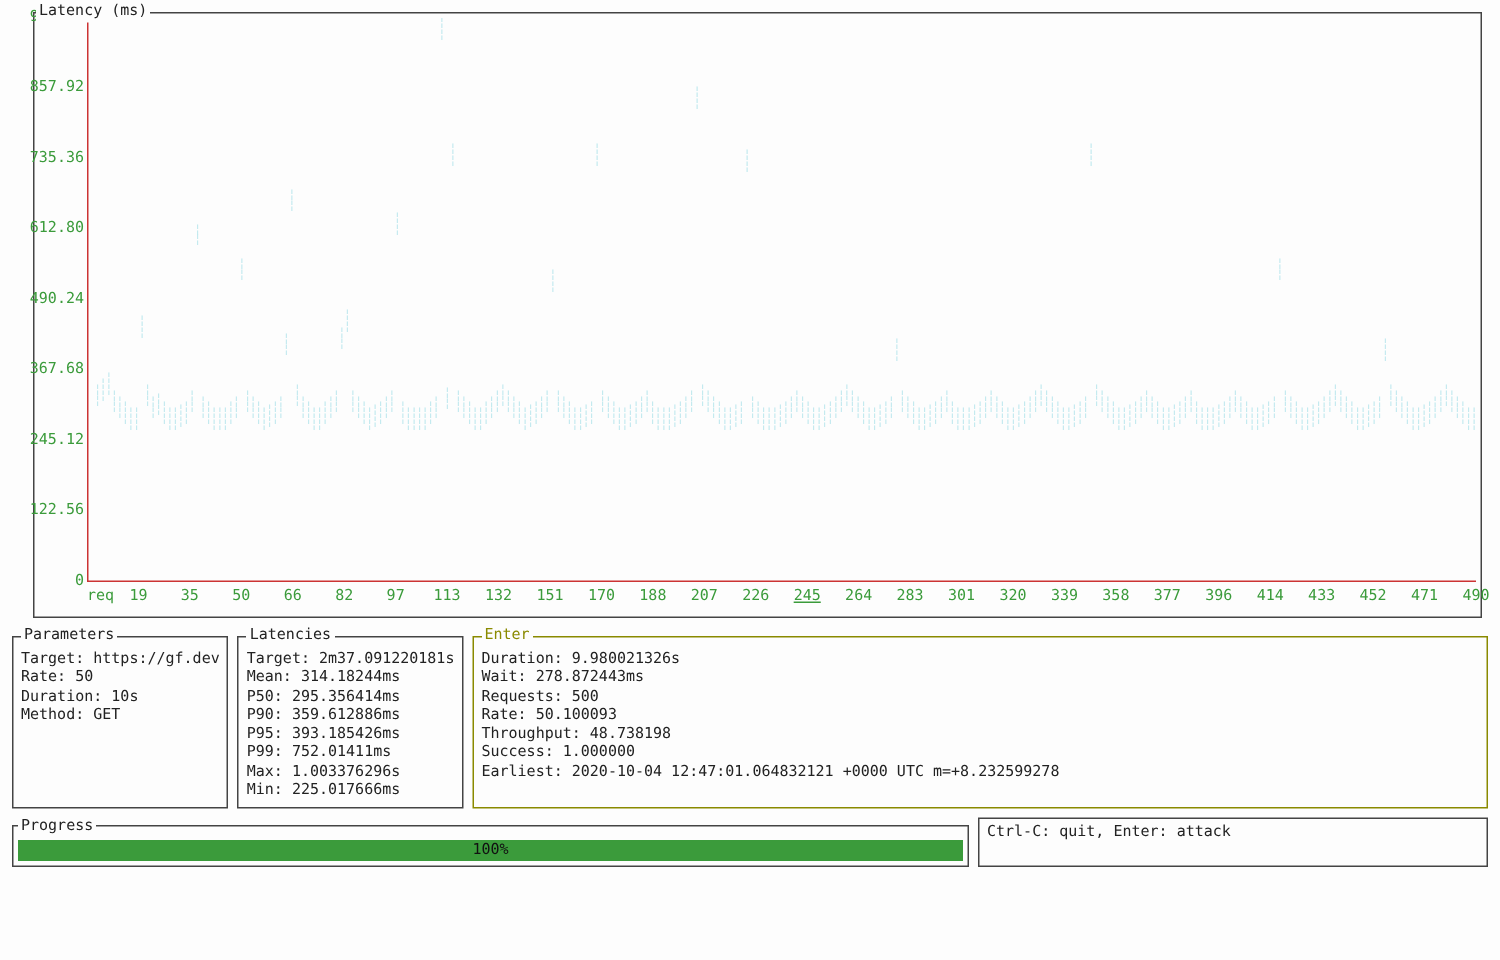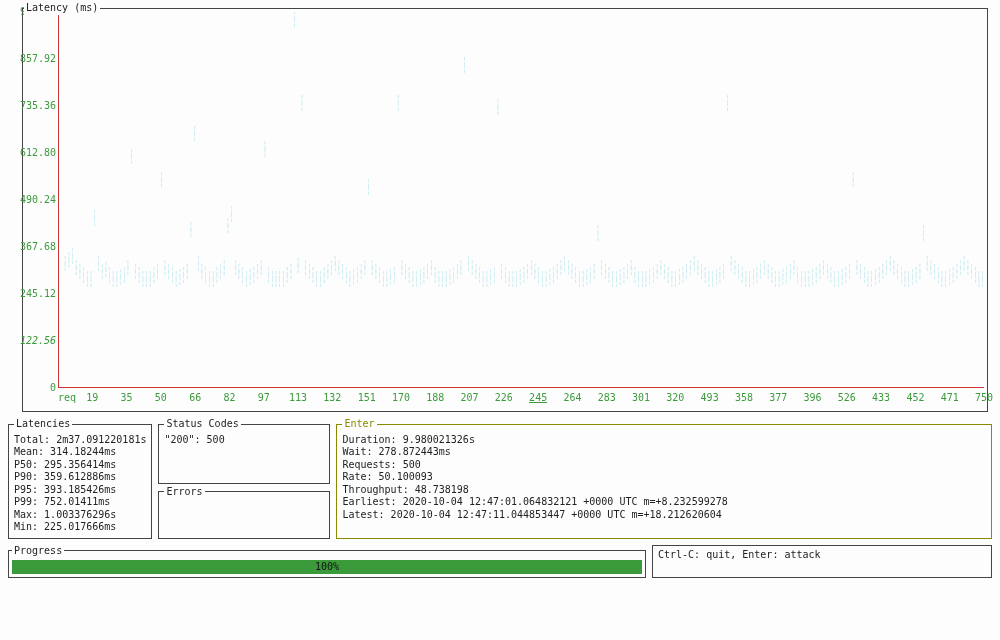--- a/index.html
+++ b/index.html
@@ -67,21 +67,21 @@
     <div class="chart-border-full"></div>
     <div class="chart-title">Latency (ms)</div>
     <div class="y-ticks" id="yticks">
         <div class="y-tick" style="top: 0%;">980.48</div>
         <div class="y-tick" style="top: 12.5%;">857.92</div>
         <div class="y-tick" style="top: 25%;">735.36</div>
         <div class="y-tick" style="top: 37.5%;">612.80</div>
         <div class="y-tick" style="top: 50%;">490.24</div>
         <div class="y-tick" style="top: 62.5%;">367.68</div>
         <div class="y-tick" style="top: 75%;">245.12</div>
-        <div class="y-tick" style="top: 87.5%; font-style: italic;">122.56</div>
+        <div class="y-tick" style="top: 87.5%;">122.56</div>
         <div class="y-tick" style="top: 100%;">0</div>
       </div>
     <div class="chart-inner" id="plot">
         <div class="pt" style="left: 0.4%; top: 65.3231%;">¦</div>
         <div class="pt" style="left: 0.4%; top: 67.3231%;">¦</div>
         <div class="pt" style="left: 0.8%; top: 64.3032%;">¦</div>
         <div class="pt" style="left: 0.8%; top: 66.3032%;">¦</div>
         <div class="pt" style="left: 1.2%; top: 63.2833%;">¦</div>
         <div class="pt" style="left: 1.2%; top: 65.2833%;">¦</div>
         <div class="pt" style="left: 1.6%; top: 66.343%;">¦</div>
@@ -590,66 +590,64 @@
         <div class="x-tick" style="left: 33.3333%;">151</div>
         <div class="x-tick" style="left: 37.037%;">170</div>
         <div class="x-tick" style="left: 40.7407%;">188</div>
         <div class="x-tick" style="left: 44.4444%;">207</div>
         <div class="x-tick" style="left: 48.1481%;">226</div>
         <div class="x-tick" style="left: 51.8519%; text-decoration: underline;">245</div>
         <div class="x-tick" style="left: 55.5556%;">264</div>
         <div class="x-tick" style="left: 59.2593%;">283</div>
         <div class="x-tick" style="left: 62.963%;">301</div>
         <div class="x-tick" style="left: 66.6667%;">320</div>
-        <div class="x-tick" style="left: 70.3704%;">493</div>
+        <div class="x-tick" style="left: 70.3704%;">339</div>
         <div class="x-tick" style="left: 74.0741%;">358</div>
         <div class="x-tick" style="left: 77.7778%;">377</div>
         <div class="x-tick" style="left: 81.4815%;">396</div>
-        <div class="x-tick" style="left: 85.1852%;">526</div>
+        <div class="x-tick" style="left: 85.1852%;">414</div>
         <div class="x-tick" style="left: 88.8889%;">433</div>
         <div class="x-tick" style="left: 92.5926%;">452</div>
         <div class="x-tick" style="left: 96.2963%;">471</div>
-        <div class="x-tick" style="left: 100%;">750</div>
+        <div class="x-tick" style="left: 100%;">490</div>
       </div>
   </div>
 
   <div class="panels">
+    <fieldset id="panel-params">
+      <legend>Parameters</legend>
+      <div class="kv"><span>Target:</span> <span>https://gf.dev</span></div>
+      <div class="kv"><span>Rate:</span> <span>50</span></div>
+      <div class="kv"><span>Duration:</span> <span>10s</span></div>
+      <div class="kv"><span>Method:</span> <span>GET</span></div>
+    </fieldset>
 
     <fieldset id="panel-lat">
       <legend>Latencies</legend>
-      <div class="kv">Total: 2m37.091220181s</div>
+      <div class="kv">Target: 2m37.091220181s</div>
       <div class="kv">Mean: 314.18244ms</div>
       <div class="kv">P50: 295.356414ms</div>
       <div class="kv">P90: 359.612886ms</div>
       <div class="kv">P95: 393.185426ms</div>
       <div class="kv">P99: 752.01411ms</div>
       <div class="kv">Max: 1.003376296s</div>
       <div class="kv">Min: 225.017666ms</div>
     </fieldset>
 
 
-    <div id="panel-status-wrap">
-      <fieldset>
-        <legend>Status Codes</legend>
-        <div class="kv">"200": 500</div>
-      </fieldset>
-      <fieldset>
-        <legend>Errors</legend>
-      </fieldset>
-    </div>
 
     <fieldset id="panel-others">
       <legend>Enter</legend>
       <div class="kv">Duration: 9.980021326s</div>
       <div class="kv">Wait: 278.872443ms</div>
       <div class="kv">Requests: 500</div>
       <div class="kv">Rate: 50.100093</div>
       <div class="kv">Throughput: 48.738198</div>
+      <div class="kv">Success: 1.000000</div>
       <div class="kv">Earliest: 2020-10-04 12:47:01.064832121 +0000 UTC m=+8.232599278</div>
-      <div class="kv">Latest: 2020-10-04 12:47:11.044853447 +0000 UTC m=+18.212620604</div>
     </fieldset>
   </div>
 
   <div class="footer">
     <fieldset id="progress-box">
       <legend>Progress</legend>
       <div class="pbar">100%</div>
     </fieldset>
     <fieldset id="help-box">
 

